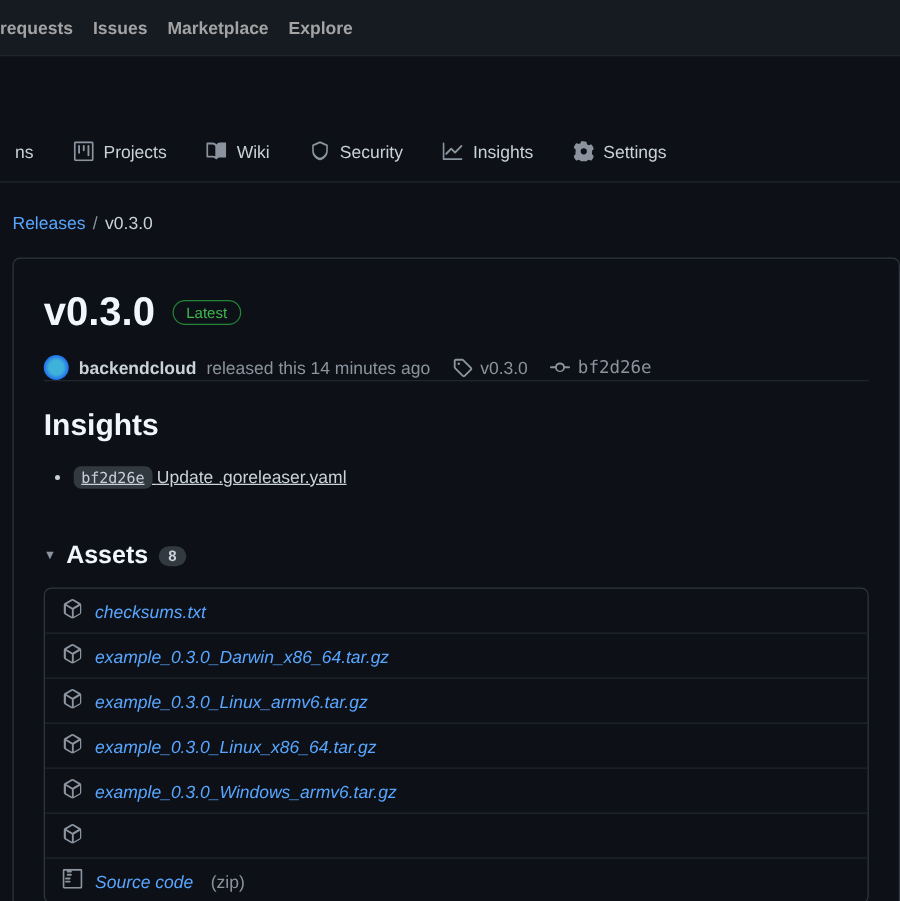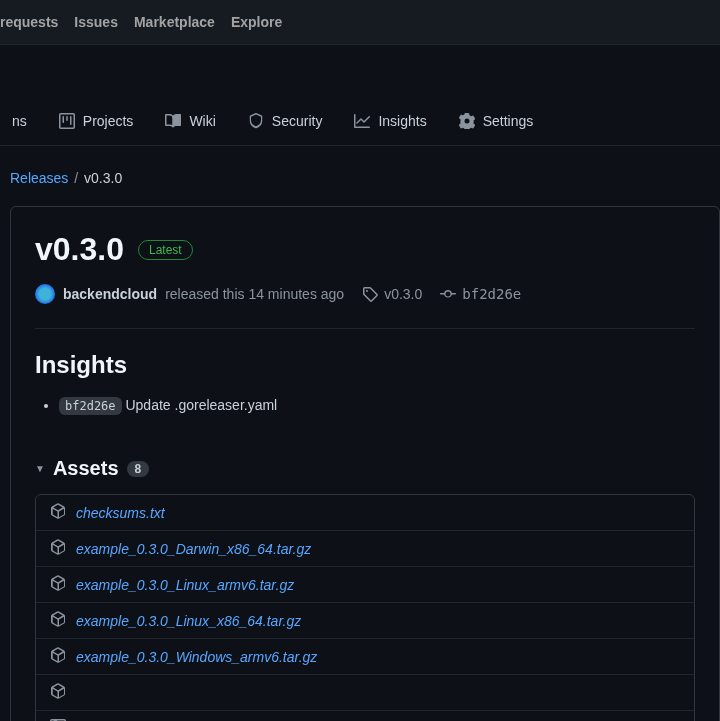--- a/index.html
+++ b/index.html
@@ -57,35 +57,34 @@
   font-size: 12px;
   font-weight: 500;
 }
 .release-meta {
   display: flex;
   align-items: center;
   gap: 8px;
   margin-top: 16px;
   font-size: 14px;
   color: #8b949e;
-  padding-bottom: 24px;
   border-bottom: 1px solid #21262d;
   text-align: right;
 }
 .avatar {
   width: 20px; height: 20px; border-radius: 50%;
   background: radial-gradient(circle, #3fb2d9 40%, #1f6feb 70%);
   display: inline-block;
 }
 .author-link { color: #c9d1d9; font-weight: 600; }
 .meta-sep { display: flex; align-items: center; gap: 6px; margin-left: 10px; }
 .meta-sep svg { fill: #8b949e; }
 .sha-link { color: #8b949e; font-family: ui-monospace, SFMono-Regular, Menlo, monospace; }
 .changelog-h { font-size: 24px; font-weight: 600; color: #f0f6fc; margin-top: 22px; }
-.changelog-list { margin: 18px 0 0 24px; }
+.changelog-list { margin: 18px 0 0 24px; text-decoration: underline; }
 .changelog-list li { margin-bottom: 8px; }
 .sha-chip {
   background: rgba(110,118,129,0.4);
   color: #c9d1d9;
   font-family: ui-monospace, SFMono-Regular, Menlo, monospace;
   font-size: 12px;
   padding: 2px 6px;
   border-radius: 6px;
 }
 .assets-header {

